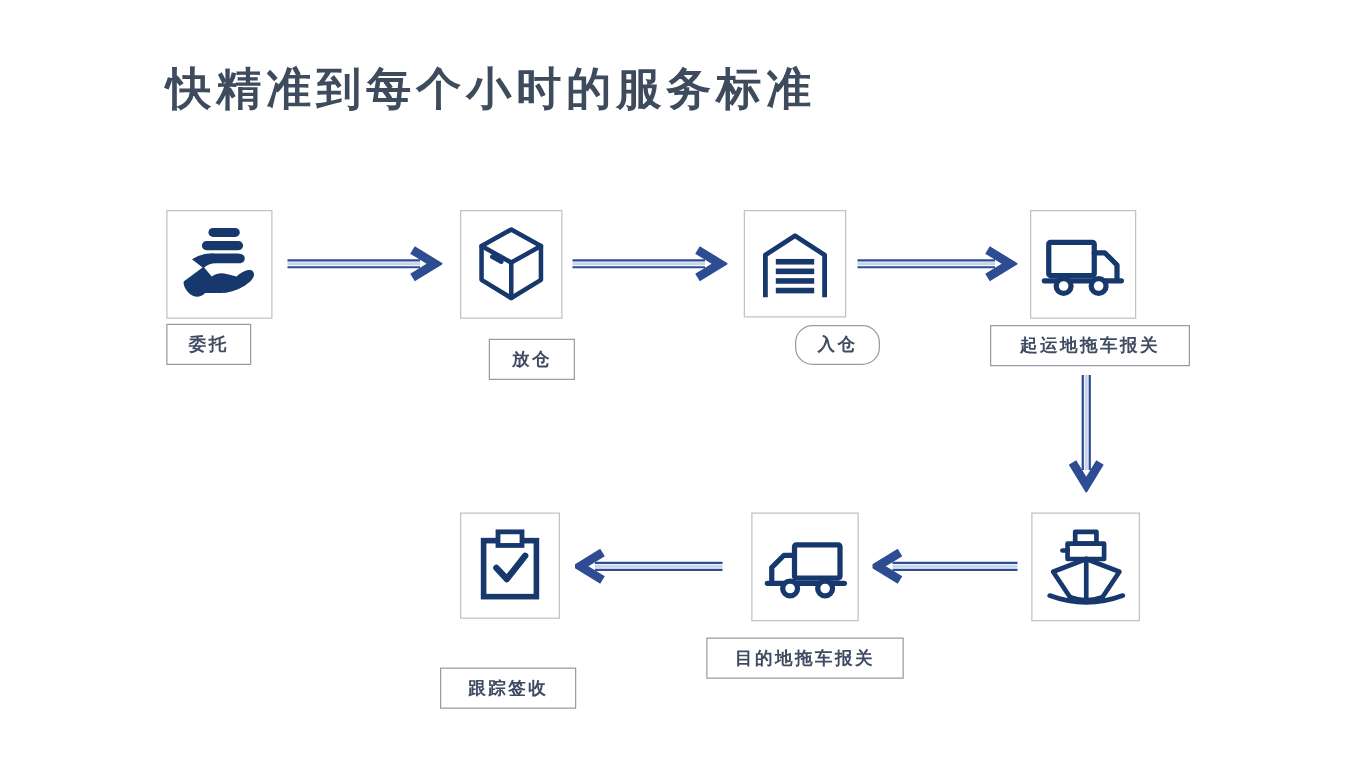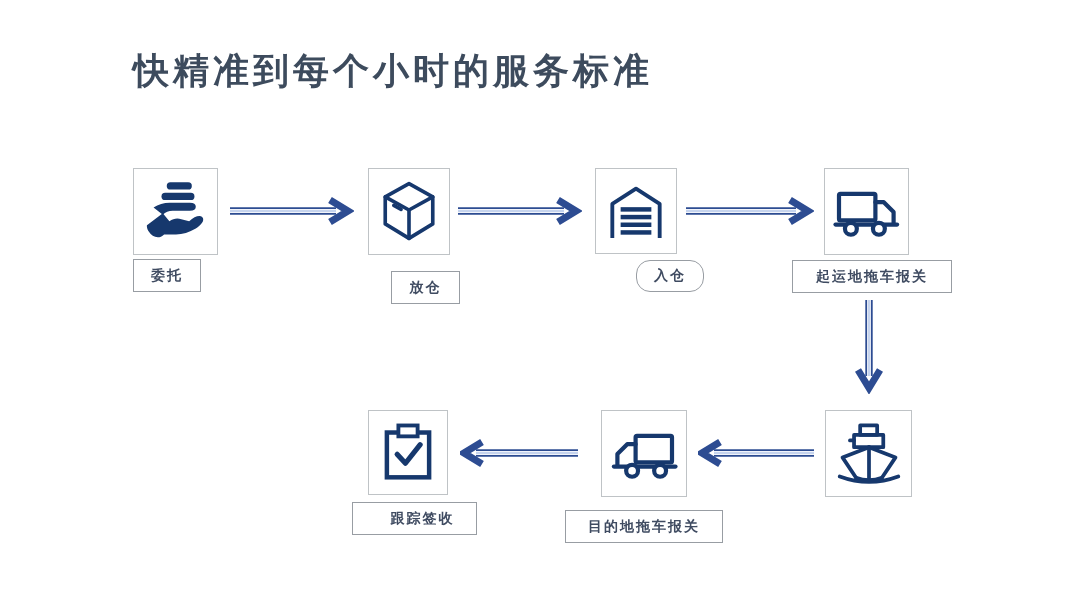--- a/index.html
+++ b/index.html
@@ -114,21 +114,21 @@
     <span>目的地拖车报关</span>
   </div>
 
   <div class="card" style="left:368px;top:410px;width:78px;height:83px;">
     <svg class="icon" width="64" height="64" viewBox="0 0 100 100" fill="none" stroke="currentColor" stroke-linejoin="miter">
       <rect x="17" y="18" width="66" height="70" stroke-width="7"></rect>
       <rect x="35" y="7" width="30" height="17" fill="#ffffff" stroke-width="6"></rect>
       <path d="M33 52 L46 66 L69 37" stroke-width="8" stroke-linecap="round" stroke-linejoin="round"></path>
     </svg>
   </div>
-  <div class="nlabel" style="left:352px;top:502px;width:107px;height:31px;padding-left:16px;">
+  <div class="nlabel" style="left:352px;top:534px;width:107px;height:31px;">
     <span>跟踪签收</span>
   </div>
 
   <svg class="arrow" style="left:228px;top:195px;" width="126" height="32" viewBox="0 0 126 32">
     <line x1="2" y1="13.2" x2="108" y2="13.2" stroke="currentColor" stroke-width="1.8"></line>
     <line class="lite" x1="2" y1="16" x2="108" y2="16" stroke-width="2.4"></line>
     <line x1="2" y1="18.8" x2="108" y2="18.8" stroke="currentColor" stroke-width="1.8"></line>
     <path d="M102 5 L120 16 L102 27" fill="none" stroke="currentColor" stroke-width="7"></path>
   </svg>
 

